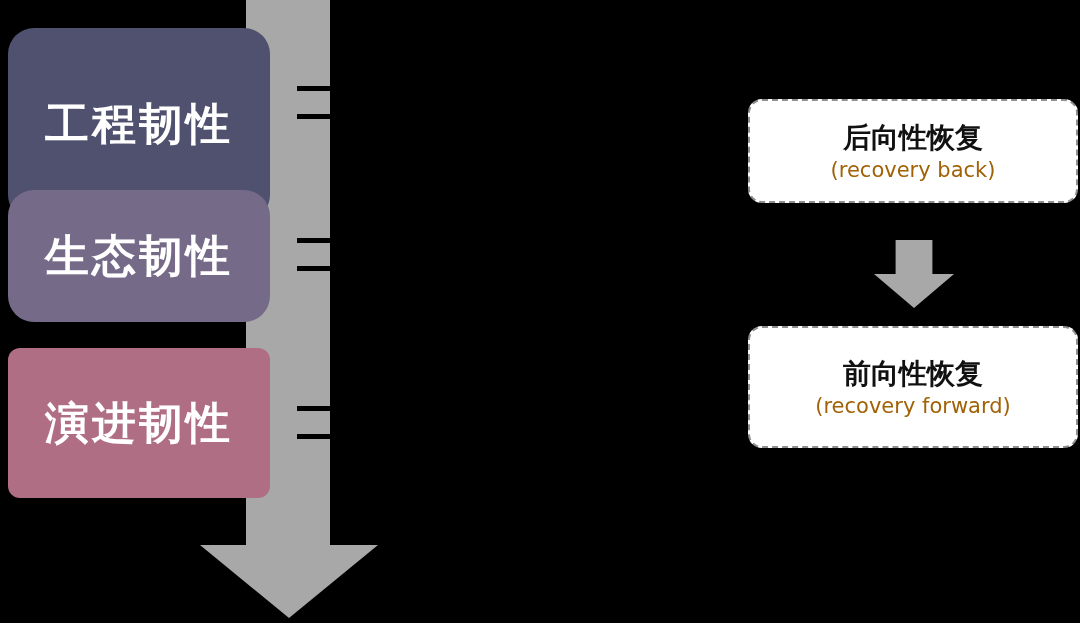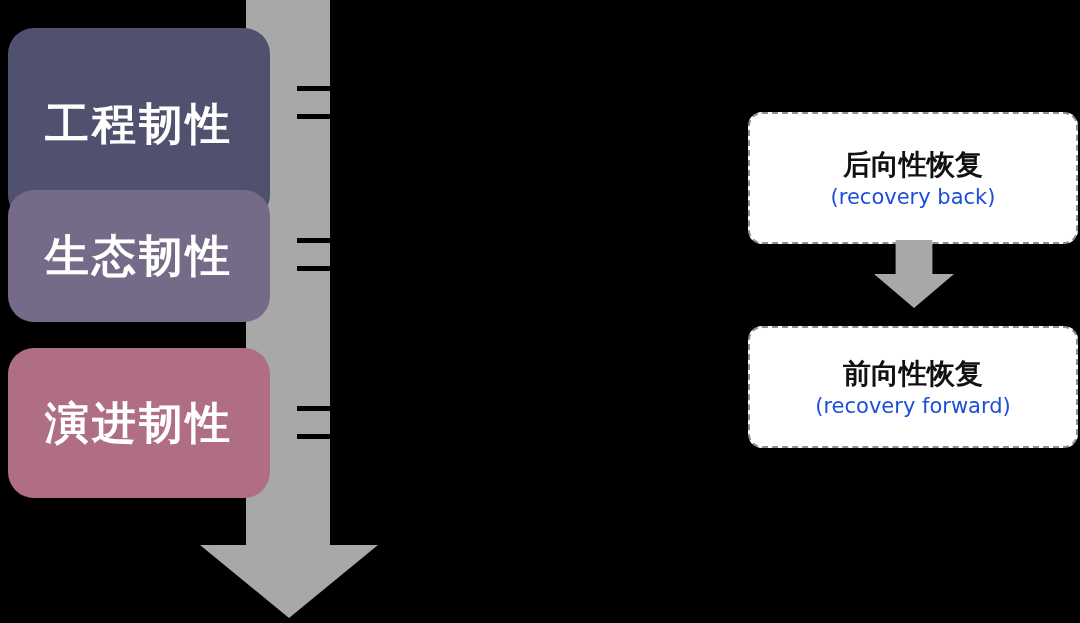--- a/index.html
+++ b/index.html
@@ -54,21 +54,21 @@
   }
   .recovery-title {
     font-weight: bold;
     font-size: 28px;
     color: #111111;
     line-height: 1.3;
     white-space: nowrap;
   }
   .recovery-sub {
     font-size: 21px;
-    color: #1d4ed8;
+    color: #a16207;
     margin-top: 2px;
     white-space: nowrap;
   }
   .block-arrow {
     position: absolute;
     clip-path: polygon(27% 0, 73% 0, 73% 50%, 100% 50%, 50% 100%, 0 50%, 27% 50%);
   }
 </style>
 </head>
 <body>
@@ -86,25 +86,25 @@
   <div class="tick" style="top:434px;"></div>
 
   <div class="stage-box" style="top: 28px; height: 193px; background: rgb(80, 80, 111);">
     <span class="stage-label">工程韧性</span>
   </div>
 
   <div class="stage-box" style="top: 190px; height: 132px; background: rgb(117, 107, 136);">
     <span class="stage-label">生态韧性</span>
   </div>
 
-  <div class="stage-box" style="top: 348px; height: 150px; background: rgb(176, 110, 133);">
+  <div class="stage-box" style="top: 348px; height: 150px; background: rgb(176, 110, 133); border-radius: 12px;">
     <span class="stage-label">演进韧性</span>
   </div>
 
-  <div class="recovery-box" style="top:112px; height:132px;">
+  <div class="recovery-box" style="top:99px; height:104px;">
     <div class="recovery-title">后向性恢复</div>
     <div class="recovery-sub">(recovery back)</div>
   </div>
 
   <div class="block-arrow" style="left: 874px; top: 240px; width: 80px; height: 68px; background: rgb(168, 168, 168);"></div>
 
   <div class="recovery-box" style="top:326px; height:122px;">
     <div class="recovery-title">前向性恢复</div>
     <div class="recovery-sub">(recovery forward)</div>
   </div>

